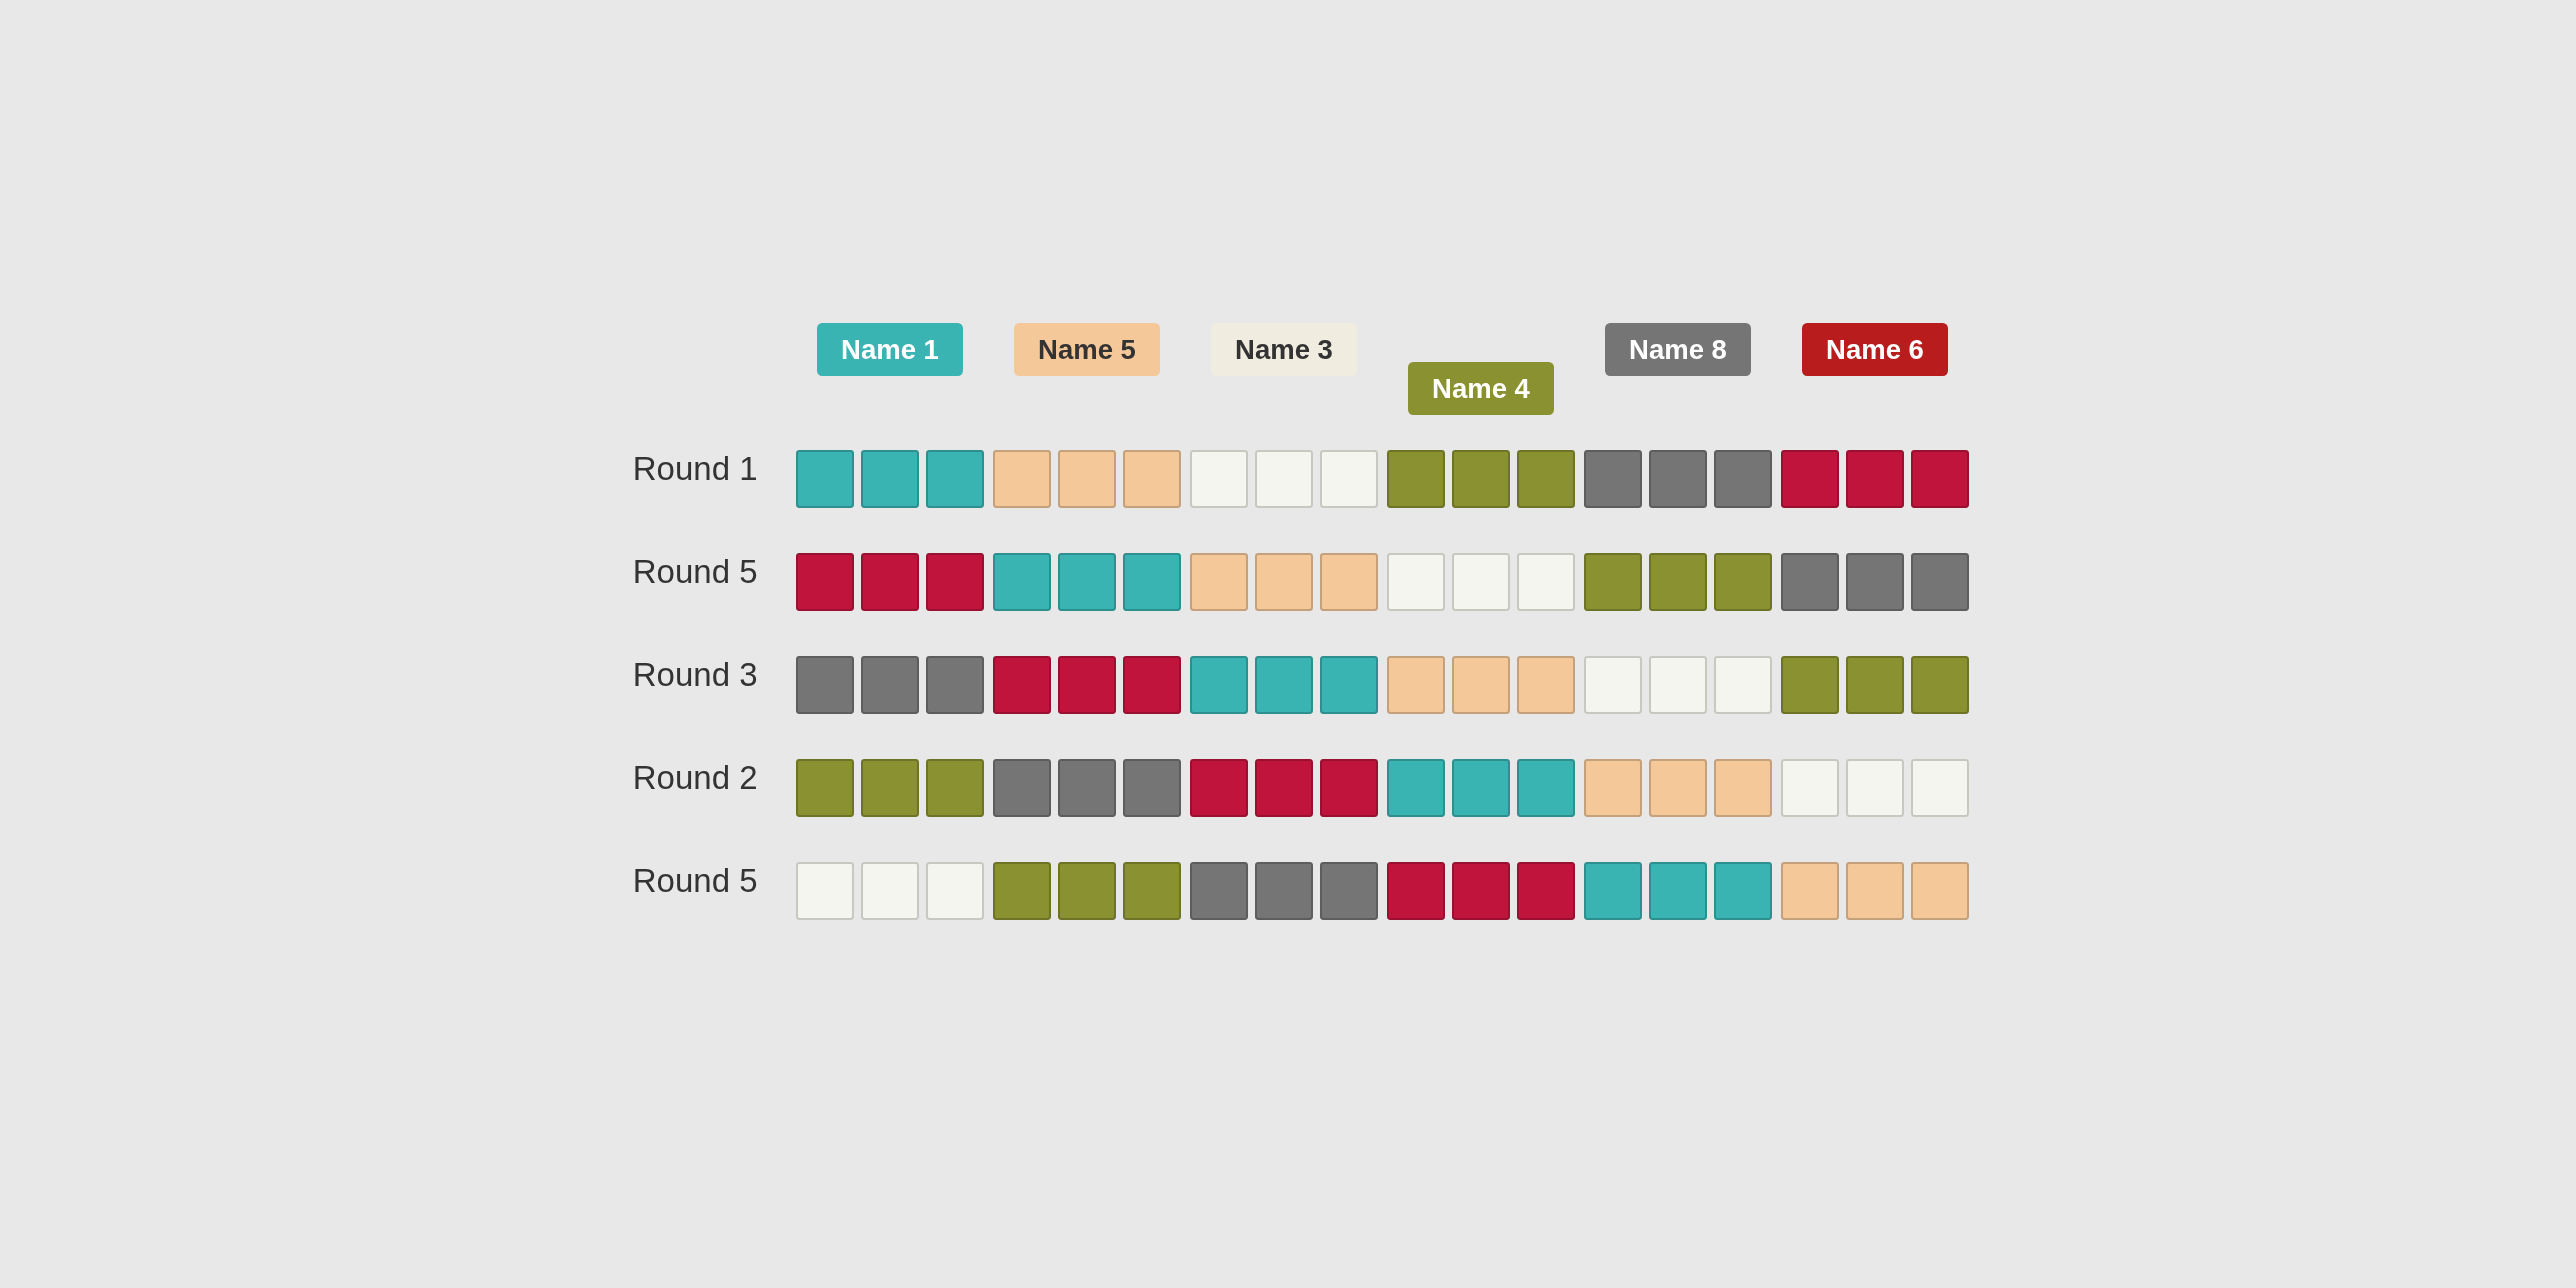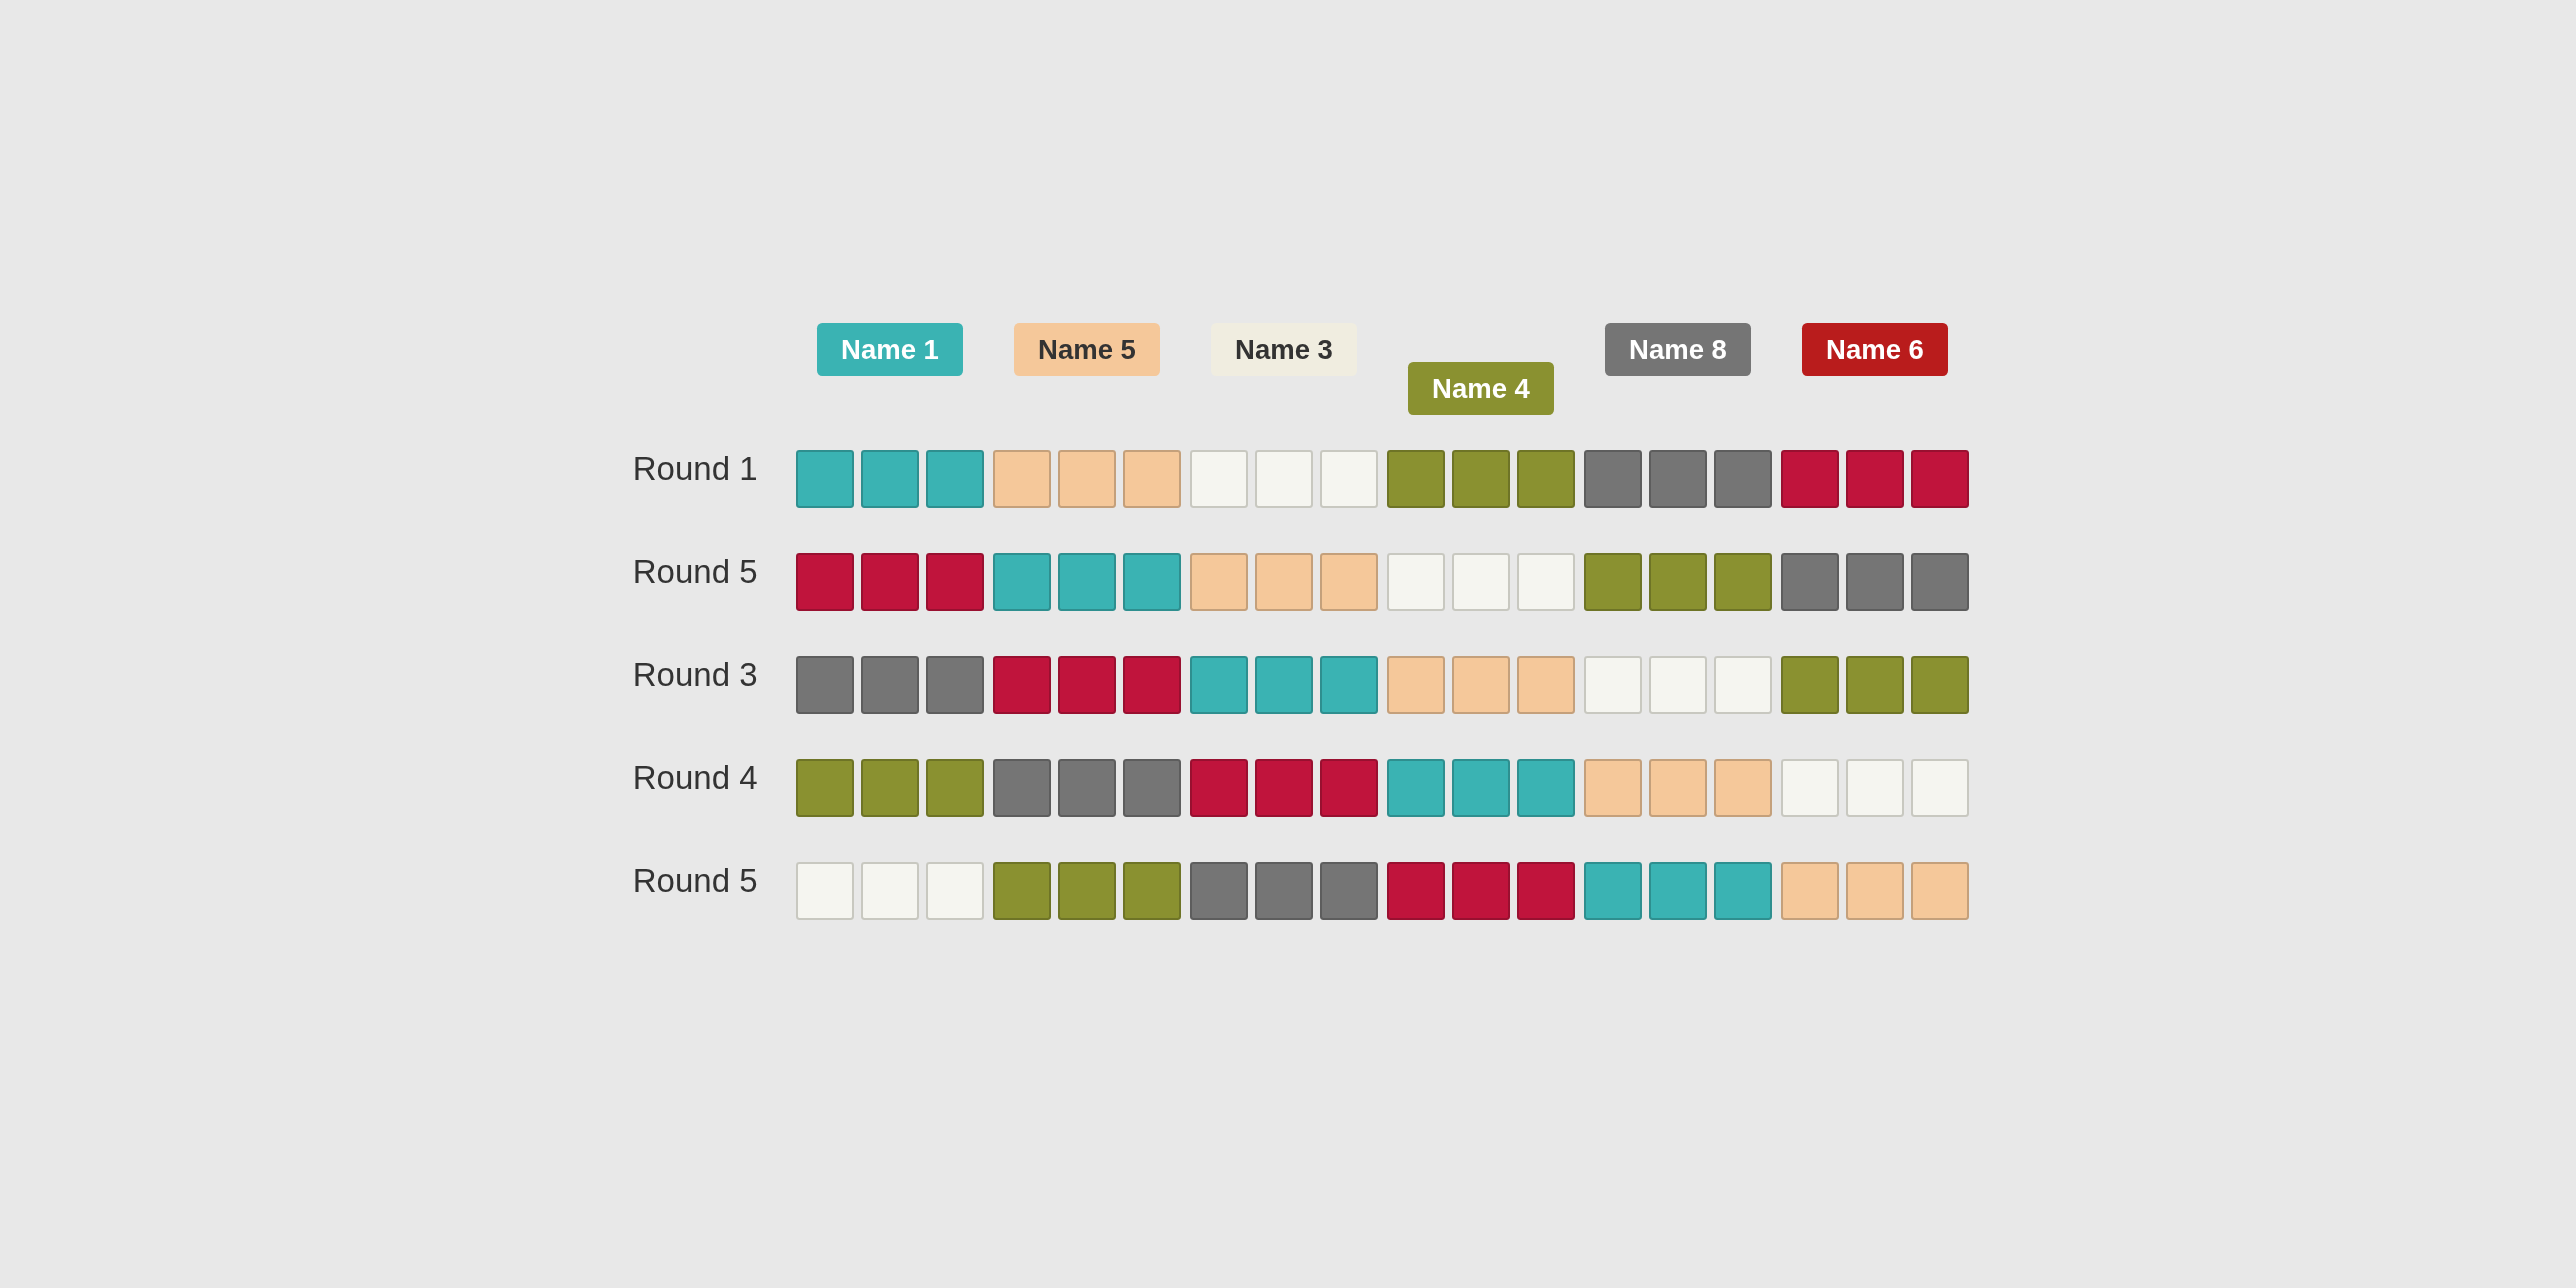--- a/index.html
+++ b/index.html
@@ -196,21 +196,21 @@
           <div class="sq" style="background-color: rgb(245, 245, 240); border-color: rgb(200, 200, 192);"></div>
           <div class="sq" style="background-color: rgb(245, 245, 240); border-color: rgb(200, 200, 192);"></div>
         </div>
         <div class="squares-group">
           <div class="sq" style="background-color: rgb(138, 145, 48); border-color: rgba(0, 0, 0, 0.2);"></div>
           <div class="sq" style="background-color: rgb(138, 145, 48); border-color: rgba(0, 0, 0, 0.2);"></div>
           <div class="sq" style="background-color: rgb(138, 145, 48); border-color: rgba(0, 0, 0, 0.2);"></div>
         </div>
       </div>
       <div class="data-row">
-        <div class="row-label">Round 4</div>
+        <div class="row-label">Round 2</div>
         <div class="squares-group">
           <div class="sq" style="background-color: rgb(138, 145, 48); border-color: rgba(0, 0, 0, 0.2);"></div>
           <div class="sq" style="background-color: rgb(138, 145, 48); border-color: rgba(0, 0, 0, 0.2);"></div>
           <div class="sq" style="background-color: rgb(138, 145, 48); border-color: rgba(0, 0, 0, 0.2);"></div>
         </div>
         <div class="squares-group">
           <div class="sq" style="background-color: rgb(117, 117, 117); border-color: rgba(0, 0, 0, 0.2);"></div>
           <div class="sq" style="background-color: rgb(117, 117, 117); border-color: rgba(0, 0, 0, 0.2);"></div>
           <div class="sq" style="background-color: rgb(117, 117, 117); border-color: rgba(0, 0, 0, 0.2);"></div>
         </div>

